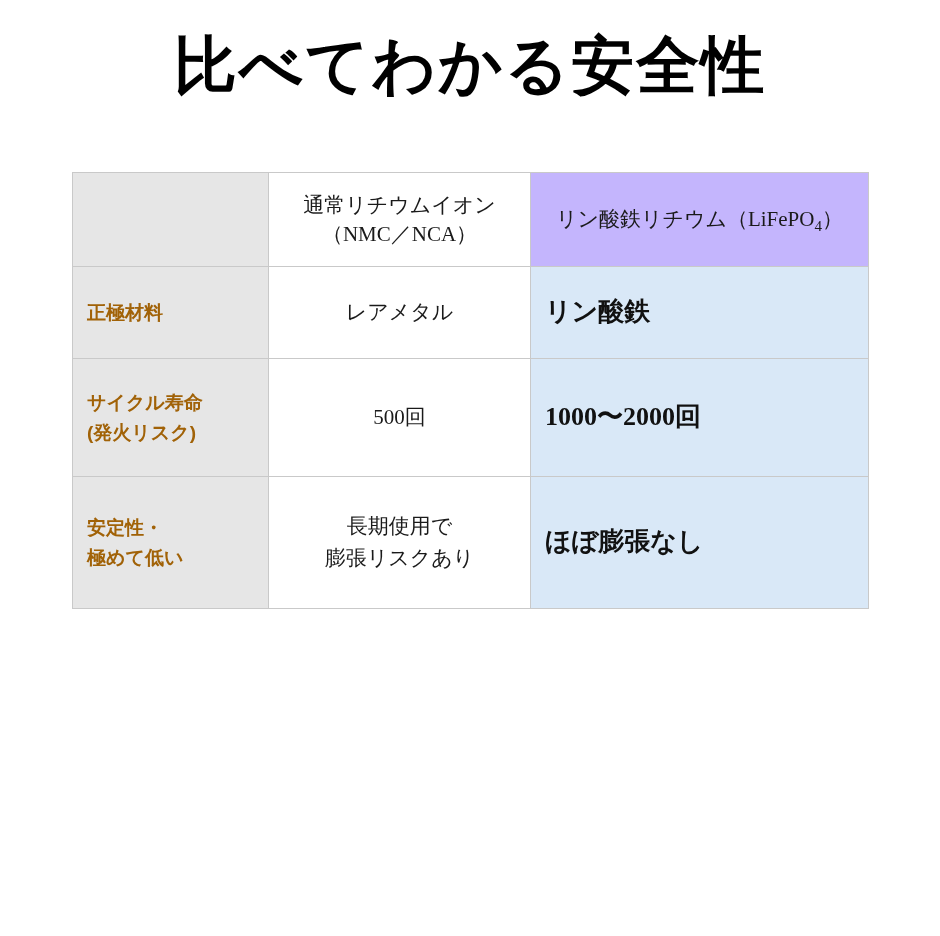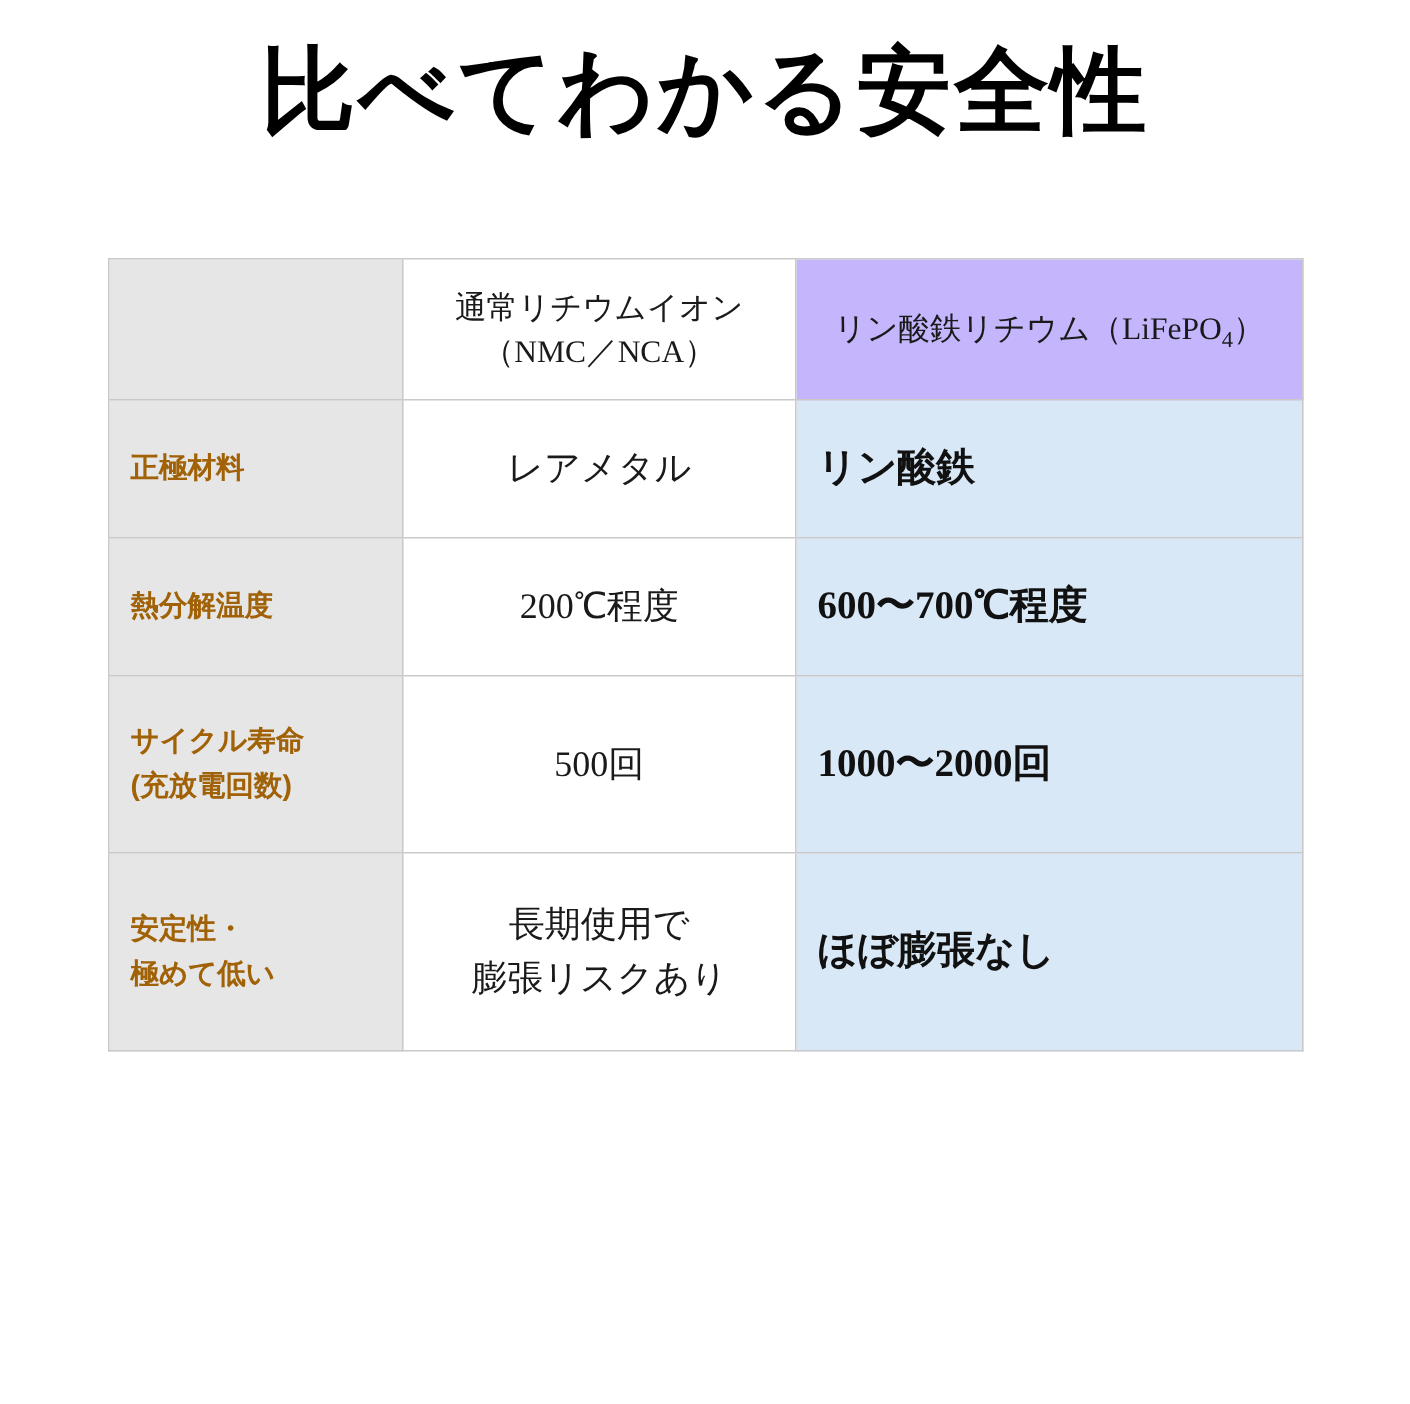--- a/index.html
+++ b/index.html
@@ -16,21 +16,21 @@
     overflow: hidden;
   }
   .page {
     width: 940px;
     height: 936px;
     position: relative;
     box-sizing: border-box;
   }
   .title {
     text-align: center;
-    font-family: Liberation Mono, monospace;
+    font-family: Liberation Sans, sans-serif;
     font-weight: bold;
     font-size: 63px;
     letter-spacing: 2px;
     color: #000000;
     margin: 0;
     padding-top: 28px;
     line-height: 1.2;
   }
   .table-wrap {
     position: absolute;
@@ -91,21 +91,21 @@
     font-weight: bold;
     font-size: 19px;
     line-height: 1.55;
     color: #a16207;
     text-align: left;
     padding-left: 20px;
   }
   td.normal {
     background: #ffffff;
     font-family: "Liberation Serif", serif;
-    font-size: 24px;
+    font-size: 21px;
     line-height: 1.5;
     text-align: center;
     color: #1a1a1a;
   }
   td.lfp {
     background: #d9e8f7;
     font-family: "Liberation Serif", serif;
     font-weight: bold;
     font-size: 26px;
     line-height: 1.4;
@@ -151,35 +151,26 @@
         <tr class="r1">
           <td class="rowlabel">
             <span>正極材料</span>
           </td>
           <td class="normal">
             <span>レアメタル</span>
           </td>
           <td class="lfp">リン酸鉄</td>
         </tr>
 
-        <tr class="r2">
-          <td class="rowlabel">
-            <span>熱分解温度</span>
-          </td>
-          <td class="normal">
-            <span>200℃程度</span>
-          </td>
-          <td class="lfp">600〜700℃程度</td>
-        </tr>
 
 
         <tr class="r4">
           <td class="rowlabel">
             <span class="line2">サイクル寿命</span>
-            <span class="line2">(充放電回数)</span>
+            <span class="line2">(発火リスク)</span>
           </td>
           <td class="normal">
             <span>500回</span>
           </td>
           <td class="lfp">1000〜2000回</td>
         </tr>
 
         <tr class="r5">
           <td class="rowlabel">
             <span class="line2">安定性・</span>

